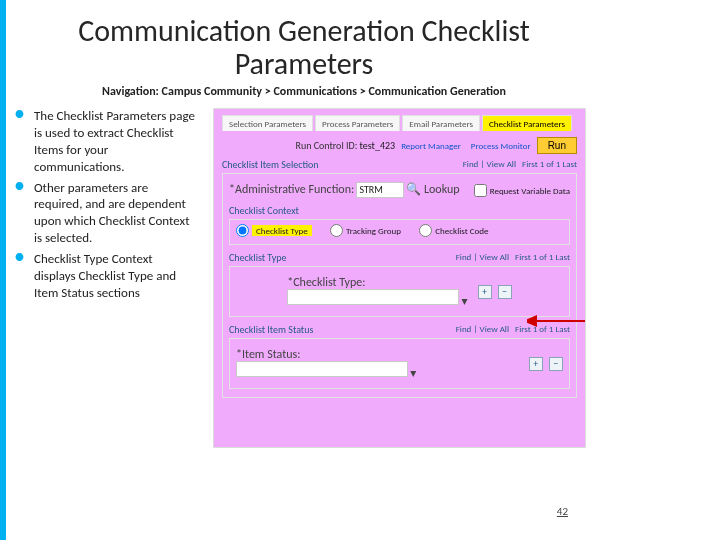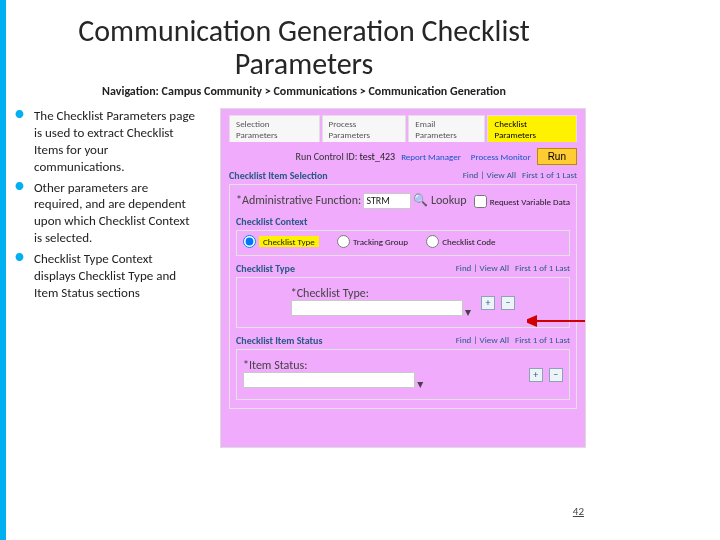--- a/index.html
+++ b/index.html
@@ -1,46 +1,46 @@
 <!DOCTYPE html>
 <html><head>
 <meta charset="utf-8">
 <style>
   html,body{margin:0;padding:0;width:720px;height:540px;font-family:"Segoe UI",Calibri,sans-serif;background:#fff;color:#222;overflow:hidden}
   .slide{position:relative;width:608px;height:540px;box-sizing:border-box;padding:10px 22px}
   .blue-edge{position:absolute;left:0;top:0;width:6px;height:540px;background:#00b0f0}
   .title{text-align:center;font-size:30px;font-weight:400;color:#262626;margin:4px 0 0;line-height:1.1}
   .subtitle{text-align:center;font-size:12px;font-weight:700;margin:4px 0 10px}
-  .content{display:flex;gap:23px}
+  .content{display:flex;gap:16px}
   .bullets{width:175px;font-size:13px;line-height:1.3}
   .bullets ul{list-style:none;padding:0;margin:0}
   .bullets li{position:relative;padding-left:12px;margin-bottom:4px}
   .bullets li::before{content:"•";position:absolute;left:-8px;top:-8px;color:#00b0f0;font-size:22px}
   .shot{position:relative;flex:1;border:1px solid #dcdcdc;background:#f0abfc;font-size:10px;color:#1a1a1a;padding:6px 8px;height:340px;box-sizing:border-box}
   .tabs{display:flex;gap:2px;margin-bottom:6px}
   .tab{padding:2px 6px;border:1px solid #e0e0e0;border-bottom:none;color:#555;font-size:9px;background:#f7f7f7}
   .tab.active{background:#fff200;color:#000}
   .row{display:flex;align-items:center;gap:6px;margin:4px 0}
   .lbl{color:#333}
   .run-id{font-size:10px}
   .run-btn{background:#ffcc33;border:1px solid #b58c00;padding:2px 10px;font-size:10px;margin-left:6px}
-  .section-title{color:#265a87;font-weight:700;margin:6px 0 2px;font-size:10px}
+  .section-title{color:#265a87;font-weight:400;margin:6px 0 2px;font-size:10px}
   .panel{border:1px solid #e2e2e2;padding:4px 6px;margin-bottom:4px}
   .mini-grid-head{display:flex;justify-content:space-between;color:#265a87;font-size:9px;margin-bottom:2px}
   .field{border:1px solid #c8c8c8;height:14px;background:#fff;display:inline-block;width:120px}
   .radio{display:inline-flex;align-items:center;gap:3px;font-size:9px;margin-right:16px}
   .radio input{margin:0}
   .checklist-context{border:1px solid #e2e2e2;padding:4px 6px}
   .hl{background:#fff200;padding:0 4px;display:inline-block}
   .pm-btns{color:#1155cc;font-size:9px}
   .nav-icons{color:#265a87;font-size:9px}
   .sq{display:inline-block;border:1px solid #8ba3b9;width:12px;height:12px;text-align:center;line-height:12px;color:#265a87;font-size:10px;background:#eef3f7;margin-left:4px}
   .arrow{position:absolute;right:-2px;top:202px}
   .arrow svg{display:block}
-  .pagenum{position:absolute;right:24px;bottom:22px;font-size:11px;color:#444;text-decoration:underline}
+  .pagenum{position:absolute;right:40px;bottom:22px;font-size:11px;color:#444;text-decoration:underline}
   .chk{display:inline-flex;align-items:center;gap:3px;font-size:9px}
   .chk input{margin:0}
   .small{font-size:12px;color:#444}
 </style>
 </head>
 <body>
 
 <div class="slide">
   <div class="blue-edge"></div>
 

